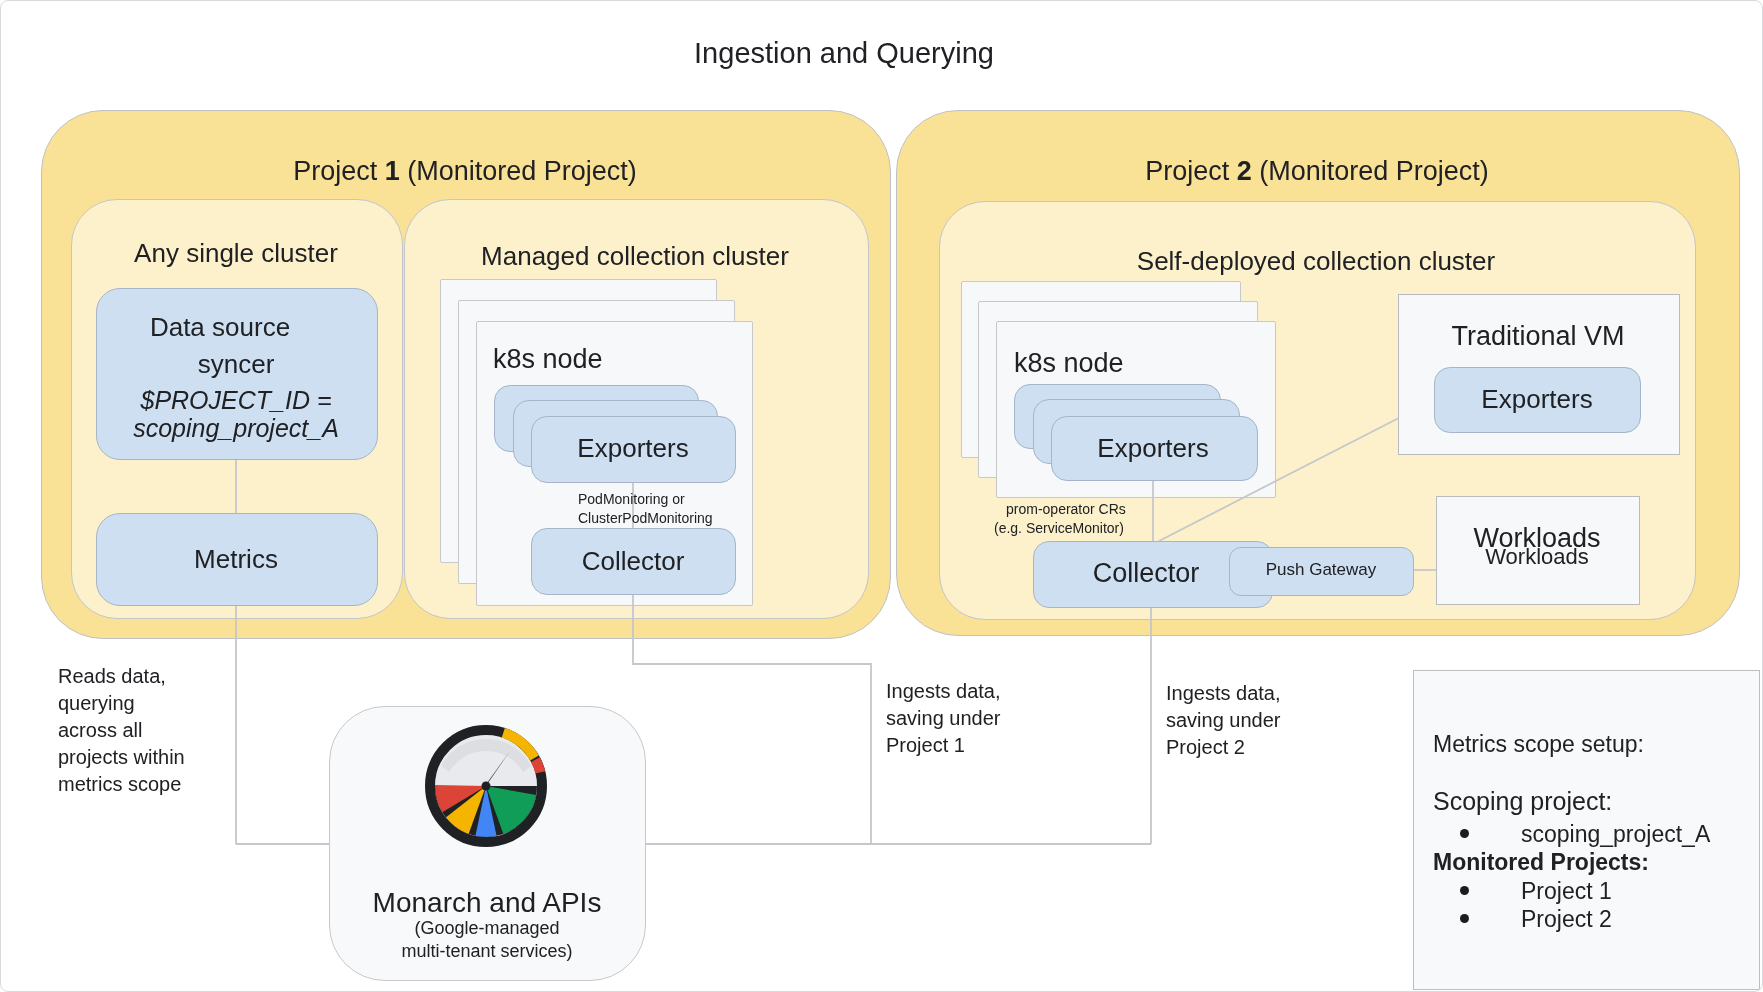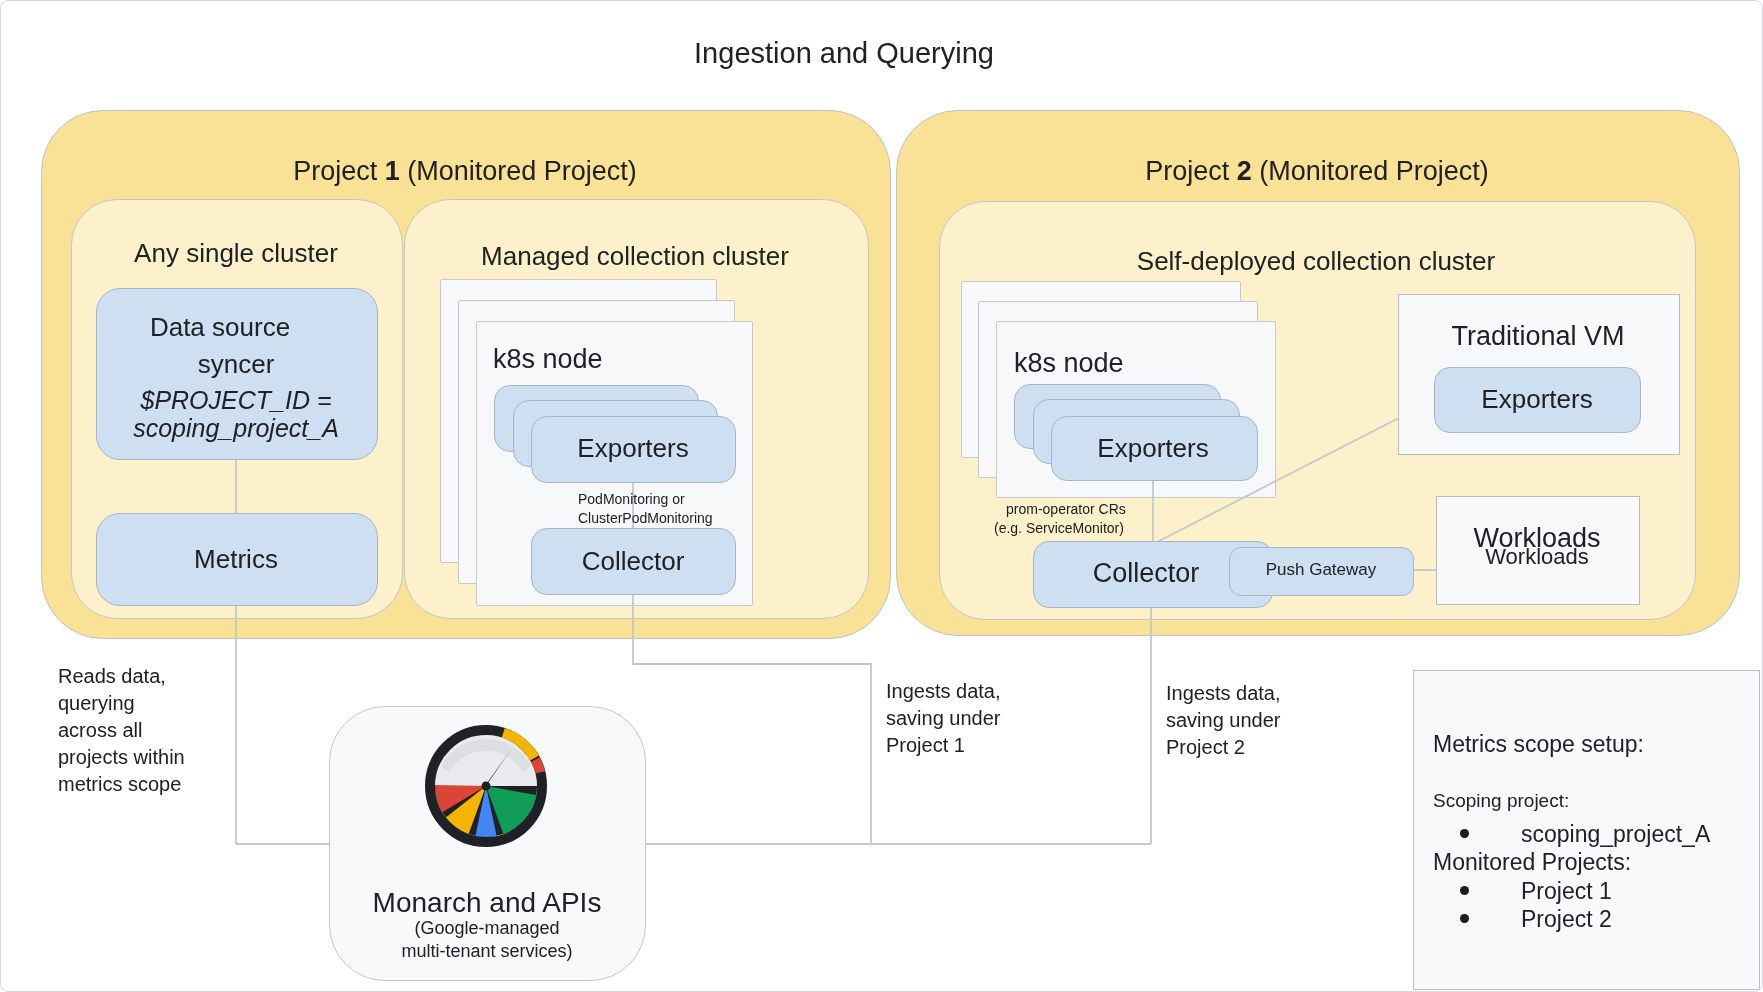--- a/index.html
+++ b/index.html
@@ -164,22 +164,22 @@
   </div>
 
   <div class="abs ann z4" style="left:1165px;top:679px;">
     <div>Ingests data,</div>
     <div>saving under</div>
     <div>Project 2</div>
   </div>
 
   <div class="abs whitebox z4" style="left:1412px;top:669px;width:345px;height:318px;border-color:#bcbec1;"></div>
   <div class="abs tl z4" style="left:1432px;top:743px;font-size:23px;">Metrics scope setup:</div>
-  <div class="abs tl z4" style="left:1432px;top:800px;font-size:19px;">Scoping project:</div>
+  <div class="abs tl z4" style="left:1432px;top:800px;font-size:25px;">Scoping project:</div>
   <div class="dot z4" style="left:1459px;top:828px;"></div>
   <div class="abs tl z4" style="left:1520px;top:833px;font-size:23px;">scoping_project_A</div>
-  <div class="abs tl z4" style="left:1432px;top:861px;font-size:23px;">Monitored Projects:</div>
+  <div class="abs tl z4" style="left:1432px;top:861px;font-size:23px;font-weight:bold;">Monitored Projects:</div>
   <div class="dot z4" style="left:1459px;top:885px;"></div>
   <div class="abs tl z4" style="left:1520px;top:890px;font-size:23px;">Project 1</div>
   <div class="dot z4" style="left:1459px;top:913px;"></div>
   <div class="abs tl z4" style="left:1520px;top:918px;font-size:23px;">Project 2</div>
 
 </div>
 
 </body></html>

